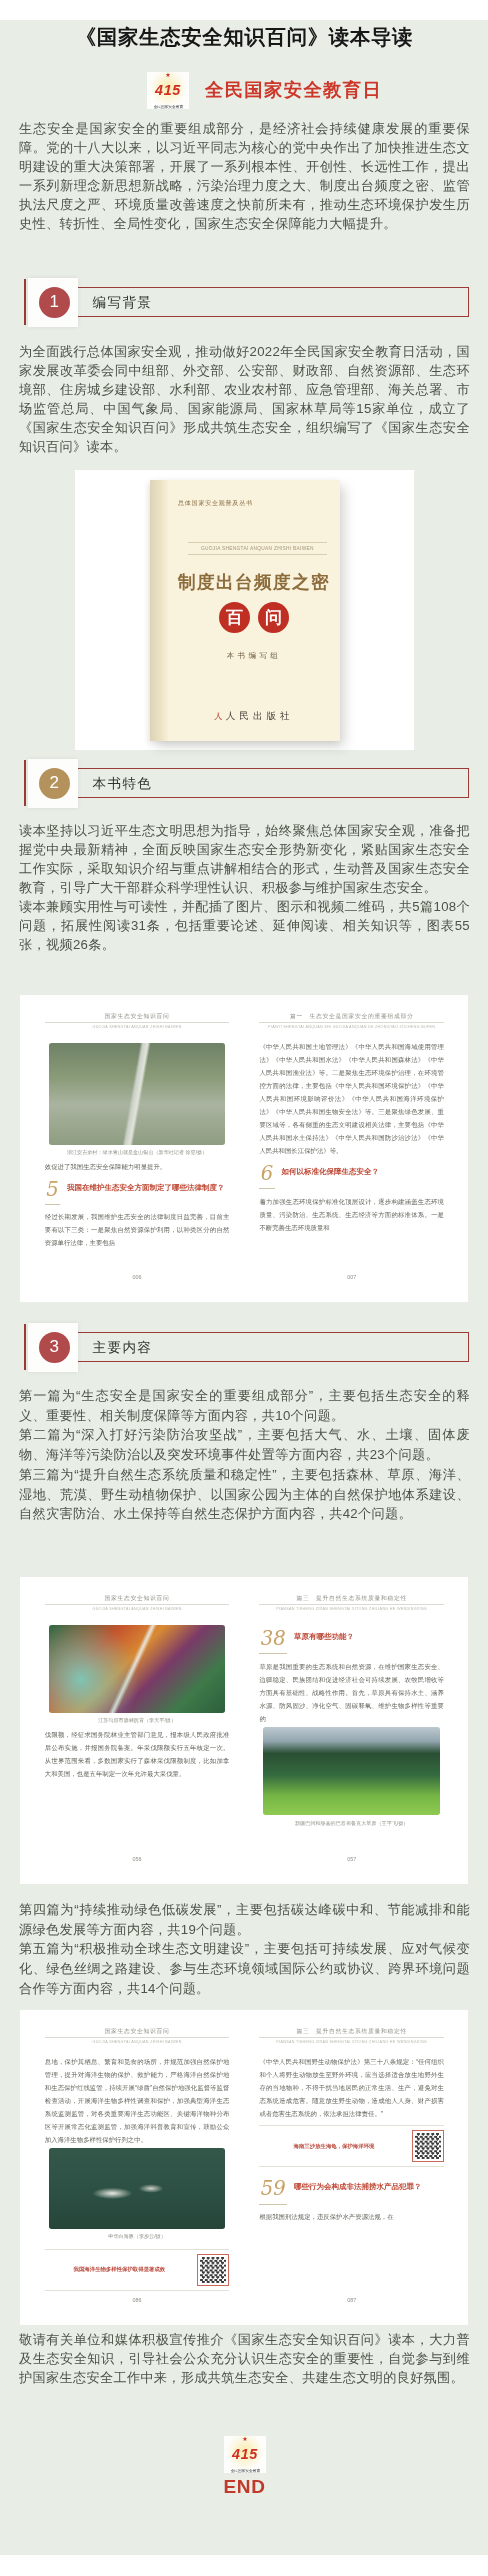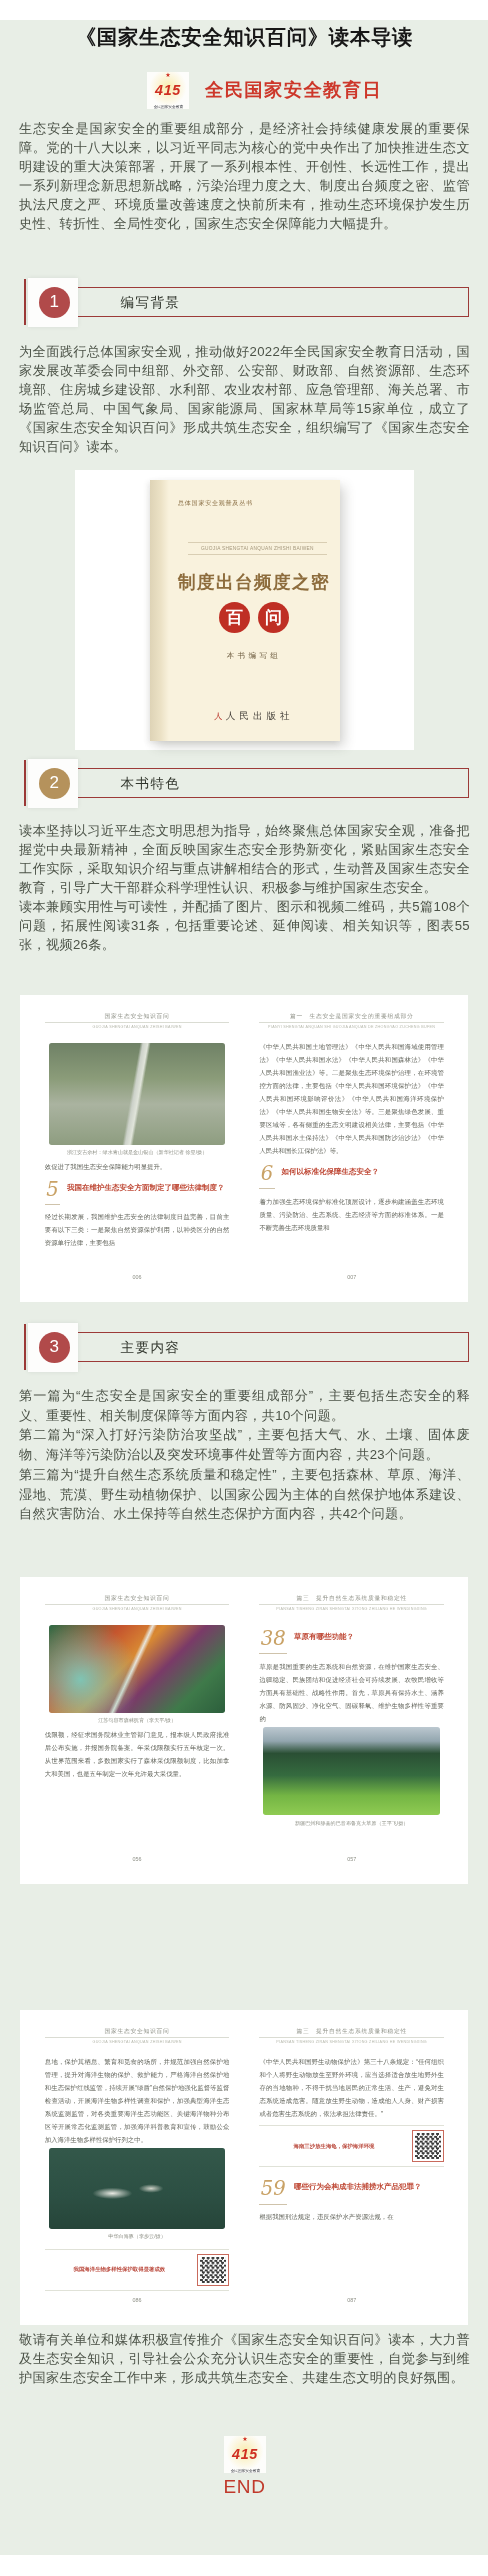--- a/index.html
+++ b/index.html
@@ -32,21 +32,21 @@
   .sec{position:absolute;left:24.4px;width:445px;height:49px;}
   .sec .bar{position:absolute;left:0;top:1.4px;width:2px;height:46px;background:#9c3a38;}
   .sec .frame{position:absolute;left:33px;top:8.8px;right:0;height:28.5px;border:1.4px solid #9c3a38;}
   .sec .card{position:absolute;left:4.1px;top:0;width:50px;height:49px;background:#fdfdfc;
              box-shadow:0 0 4.1px rgba(60,70,60,0.10);}
   .sec .num{position:absolute;left:14.3px;top:8.8px;width:31px;height:31px;border-radius:50%;
             color:#fff;font-size:17px;display:flex;align-items:center;justify-content:center;}
   .num-red{background:#b14a4a;}
   .num-tan{background:#b5925c;}
   .sec .stitle{position:absolute;left:68px;top:50%;transform:translateY(-50%);
-               font-size:13.6px;color:#30352c;letter-spacing:1.4px;margin-left:28px;}
+               font-size:13.6px;color:#30352c;letter-spacing:1.4px;}
 
   
   .cover-panel{position:absolute;top:470px;left:75px;width:339px;height:280px;background:#ffffff;
                display:flex;align-items:center;justify-content:center;}
   .book{position:relative;width:190px;height:261px;
         background:linear-gradient(90deg,#ded3b6 0px,#ece2c6 11px,#f9f2dd 19px,#f9f2dd 100%);
         box-shadow:4.8px 6.1px 11px rgba(70,70,60,0.22),-2px 2px 5.4px rgba(70,70,60,0.10);}
   .book .series{position:absolute;left:28.5px;top:19px;font-size:6.1px;color:#8a6f45;letter-spacing:0.7px;}
   .book .pin{position:absolute;left:38px;right:12.2px;top:62px;text-align:center;font-size:4.8px;
              color:#a4977c;border-top:0.7px solid #d9ceb3;border-bottom:0.7px solid #d9ceb3;
@@ -101,21 +101,21 @@
                linear-gradient(135deg,#2e6b46 0%,#c5552e 28%,#d98a33 44%,#7a3a68 60%,#3f7a4a 80%,#2c5e3c 100%);}
   .photo-grassland{height:88px;
     background:linear-gradient(180deg,#bcc8d0 0%,#93a6af 16%,#2a4f34 30%,#356b3f 55%,#74b544 78%,#8fcb52 100%);}
   .photo-dolphin{height:81px;
     background:radial-gradient(ellipse 28.5px 8.1px at 36% 56%, #e9eae3 0%, rgba(233,234,227,0) 70%),
                radial-gradient(ellipse 17.6px 6.1px at 58% 50%, #cfd2c8 0%, rgba(207,210,200,0) 70%),
                linear-gradient(180deg,#33584a 0%,#2c4f43 60%,#264539 100%);}
 
   .closing{top:2330px;}
   .end-label{position:absolute;top:2476px;left:0;width:489px;text-align:center;
-             font-size:19px;font-weight:normal;color:#c0392b;letter-spacing:0.7px;}
+             font-size:19px;font-weight:bold;color:#c0392b;letter-spacing:0.7px;}
 </style>
 </head>
 <body>
 
 <div class="page">
   <div class="bg"></div>
 
   <div class="main-title">《国家生态安全知识百问》读本导读</div>
 
   <div class="logo415 badge-top">
@@ -226,20 +226,24 @@
         <div class="qnum">38</div>
         <div class="qtitle">草原有哪些功能？</div>
       </div>
       <div class="bp-body clamp6">草原是我国重要的生态系统和自然资源，在维护国家生态安全、边疆稳定、民族团结和促进经济社会可持续发展、农牧民增收等方面具有基础性、战略性作用。首先，草原具有保持水土、涵养水源、防风固沙、净化空气、固碳释氧、维护生物多样性等重要的</div>
       <div class="bp-photo photo-grassland"></div>
       <div class="bp-cap">新疆巴州和静县的巴音布鲁克大草原（王平飞/摄）</div>
       <div class="pnum">057</div>
     </div>
   </div>
 
+  <div class="body-text lh29" style="top:1900px;">
+    <p>第四篇为“持续推动绿色低碳发展”，主要包括碳达峰碳中和、节能减排和能源绿色发展等方面内容，共19个问题。</p>
+    <p>第五篇为“积极推动全球生态文明建设”，主要包括可持续发展、应对气候变化、绿色丝绸之路建设、参与生态环境领域国际公约或协议、跨界环境问题合作等方面内容，共14个问题。</p>
+  </div>
 
   <div class="spread spread3">
     <div class="col">
       <div class="bp-head">
         <span>国家生态安全知识百问</span>
         <span class="hsub">GUOJIA SHENGTAI ANQUAN ZHISHI BAIWEN</span>
       </div>
       <div class="bp-body clamp7">息地，保护其栖息、繁育和觅食的场所，并规范加强自然保护地管理，提升对海洋生物的保护、救护能力，严格海洋自然保护地和生态保护红线监管，持续开展“绿盾”自然保护地强化监督等监督检查活动，开展海洋生物多样性调查和保护，加强典型海洋生态系统监测监管，对各类重要海洋生态功能区、关键海洋物种分布区等开展常态化监测监管，加强海洋科普教育和宣传，鼓励公众加入海洋生物多样性保护行列之中。</div>
       <div class="bp-photo photo-dolphin"></div>
       <div class="bp-cap">中华白海豚（李步云/摄）</div>

